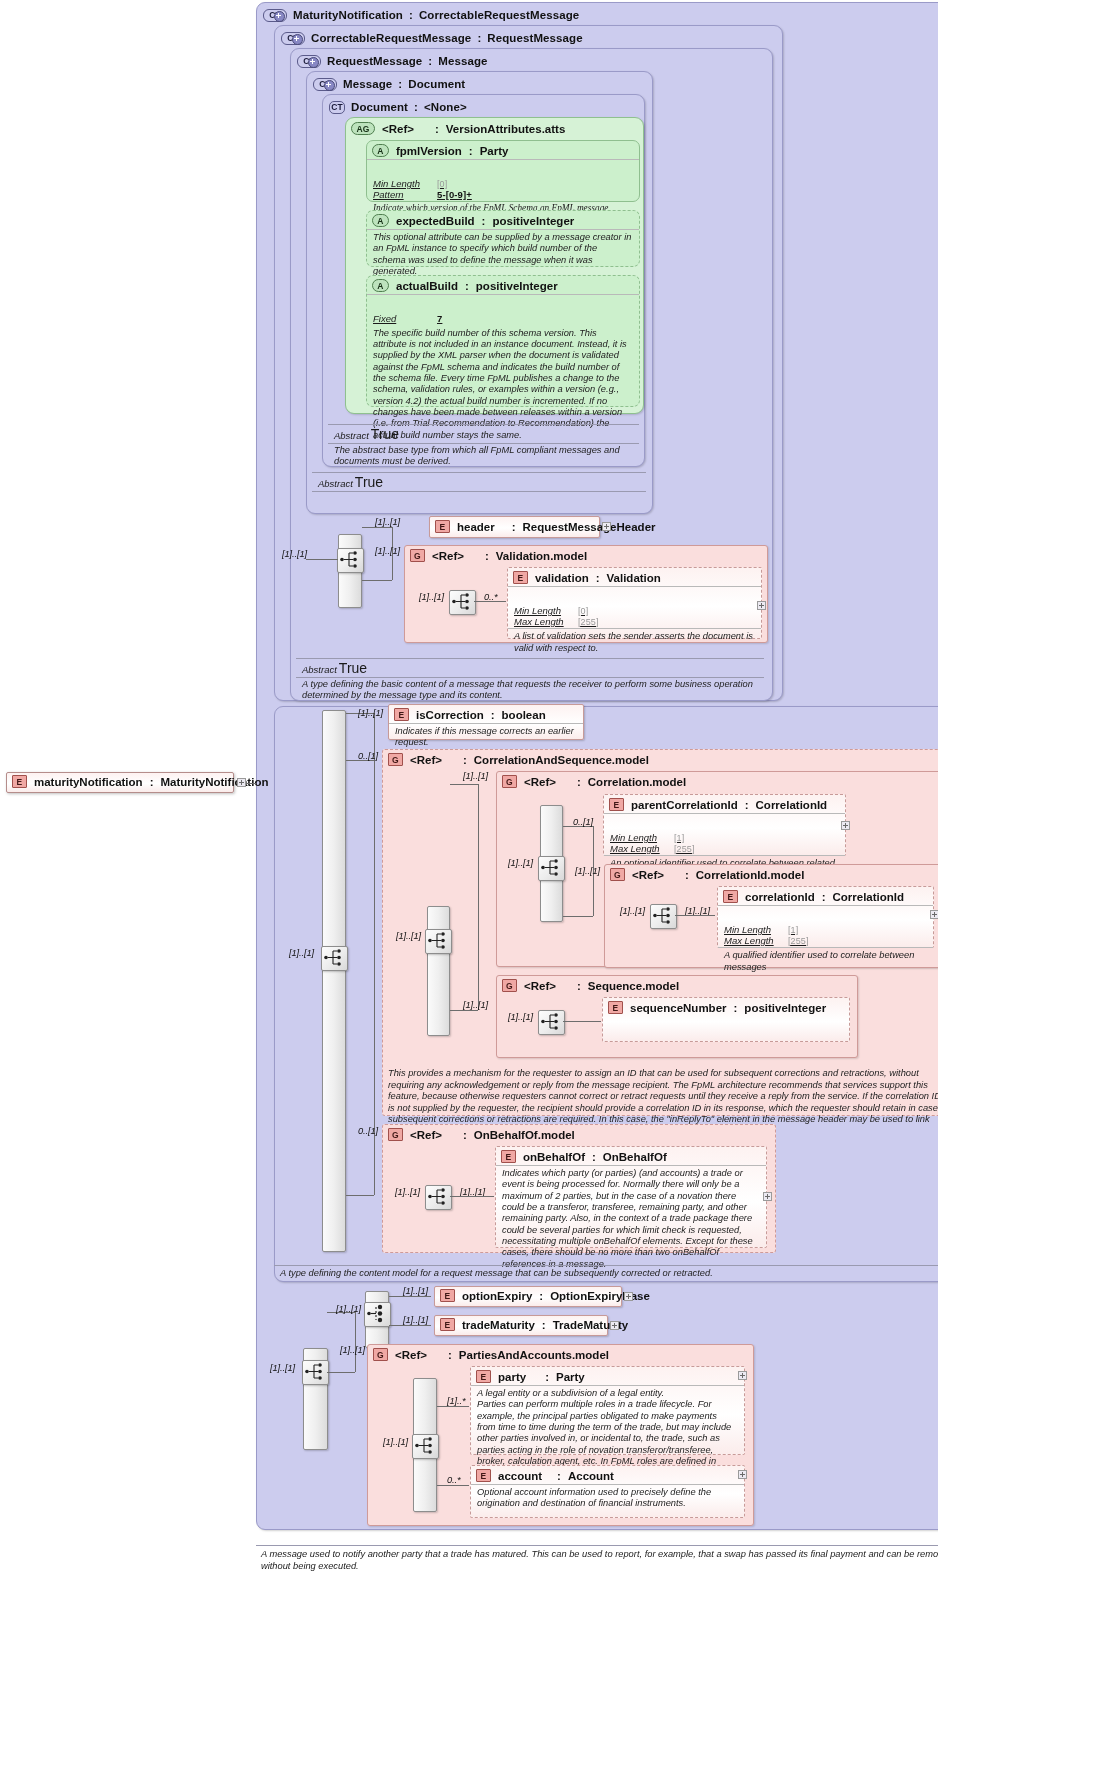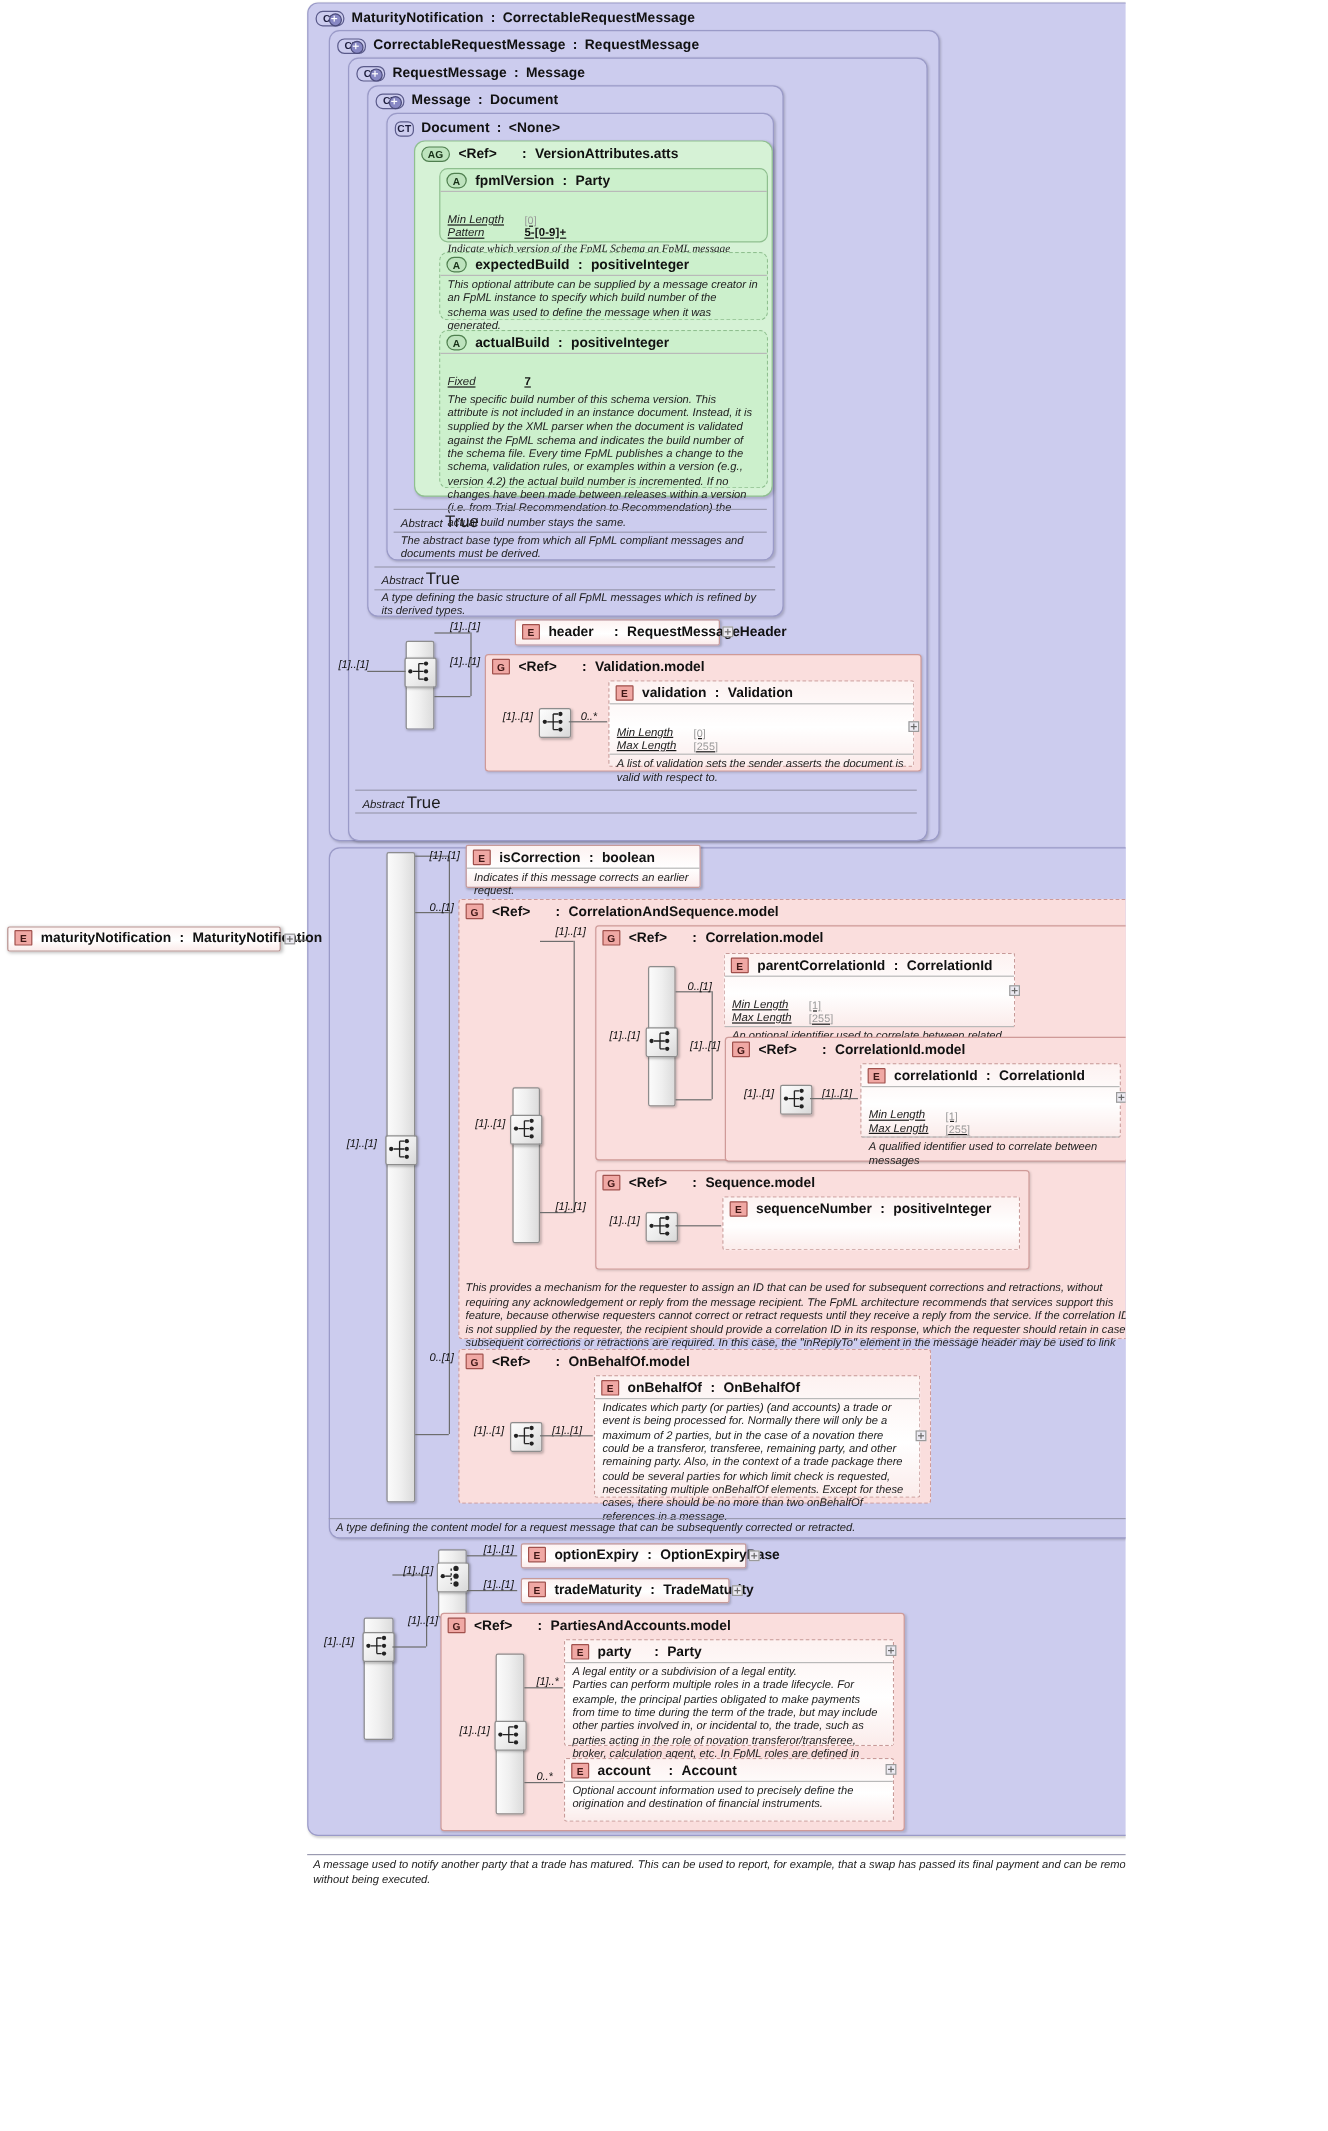--- a/index.html
+++ b/index.html
@@ -327,21 +327,20 @@
       <span class="av">True</span>
     </div>
     <div class="doc plain">The abstract base type from which all FpML compliant messages and documents must be derived.</div>
   </div>
 
   <div class="box" style="left:312px;top:472px;width:334px;height:38px;">
     <div class="abs">
       <span class="ak">Abstract</span>
       <span class="av">True</span>
     </div>
-    <div class="doc plain">A type defining the basic structure of all FpML messages which is refined by its derived types.</div>
   </div>
 
   <div class="vbar" style="left:338px;top:534px;width:22px;height:72px;"></div>
   <div class="seq" style="left:337px;top:548px;width:25px;height:23px;">
     <svg width="23" height="21" viewBox="0 0 23 21">
       <circle cx="4" cy="10.5" r="1.8" fill="#222"></circle>
       <path d="M6 10.5 H11 M11 4 V17 M11 4 H15 M11 10.5 H15 M11 17 H15" stroke="#222" stroke-width="1.1" fill="none"></path>
       <circle cx="17" cy="4" r="1.8" fill="#222"></circle>
       <circle cx="17" cy="10.5" r="1.8" fill="#222"></circle>
       <circle cx="17" cy="17" r="1.8" fill="#222"></circle>
@@ -405,20 +404,21 @@
   </div>
   <div class="card" style="left:419px;top:592px;">[1]..[1]</div>
   <div class="card" style="left:484px;top:592px;">0..*</div>
   <div class="ln lnh" style="left:474px;top:601px;width:32px;"></div>
 
   <div class="box" style="left:296px;top:658px;width:468px;height:38px;">
     <div class="abs">
       <span class="ak">Abstract</span>
       <span class="av">True</span>
     </div>
+    <div class="doc plain">A type defining the basic content of a message that requests the receiver to perform some business operation determined by the message type and its content.</div>
   </div>
 
   <div class="box ct" style="left:274px;top:706px;width:831px;height:576px;"></div>
 
   <div class="vbar" style="left:322px;top:710px;width:22px;height:540px;"></div>
   <div class="seq" style="left:321px;top:946px;width:25px;height:23px;">
     <svg width="23" height="21" viewBox="0 0 23 21">
       <circle cx="4" cy="10.5" r="1.8" fill="#222"></circle>
       <path d="M6 10.5 H11 M11 4 V17 M11 4 H15 M11 10.5 H15 M11 17 H15" stroke="#222" stroke-width="1.1" fill="none"></path>
       <circle cx="17" cy="4" r="1.8" fill="#222"></circle>

